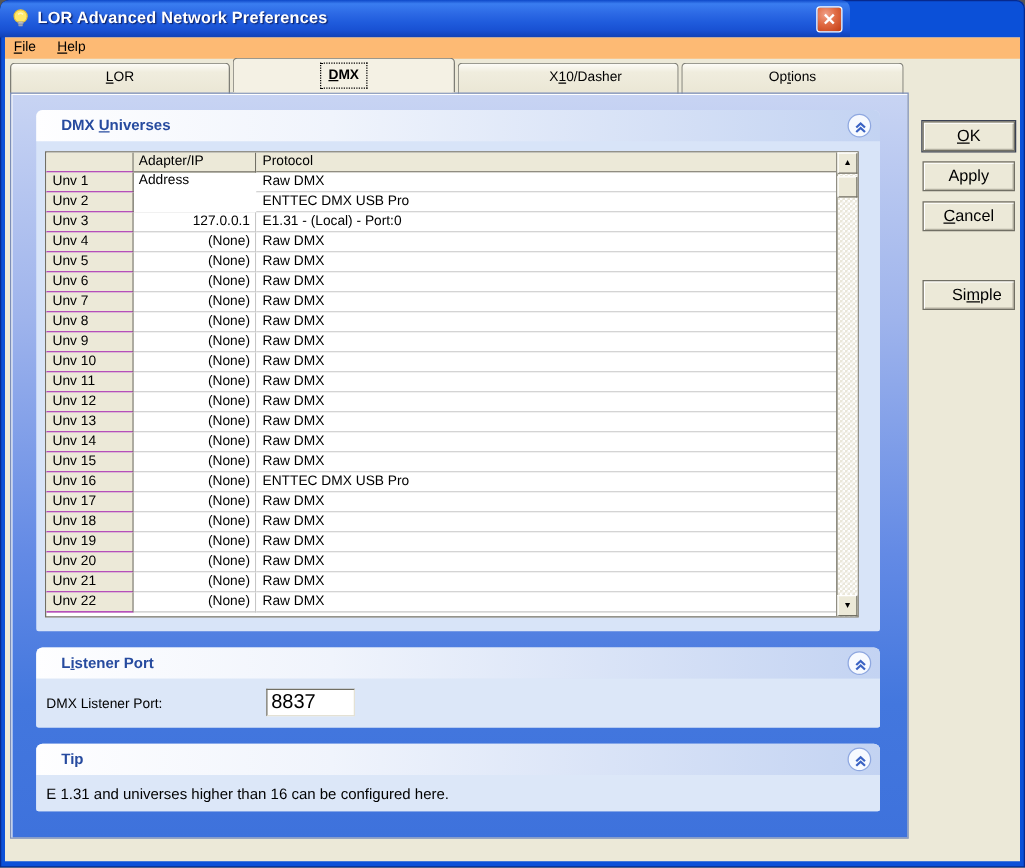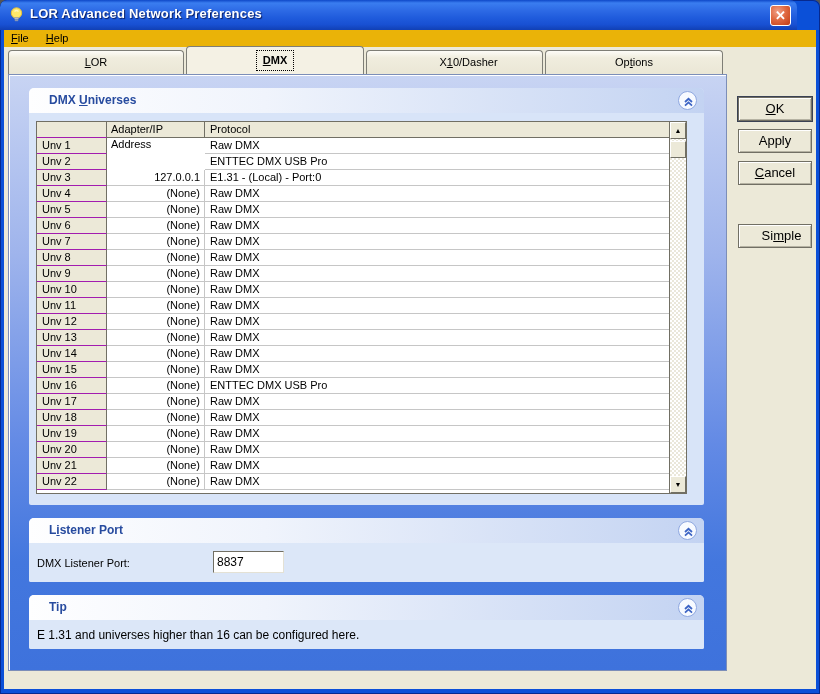--- a/index.html
+++ b/index.html
@@ -3,34 +3,34 @@
 <meta charset="utf-8">
 <style>
   * { margin:0; padding:0; box-sizing:border-box; }
   html,body { background:#555; }
   body { font-family:"Liberation Sans", sans-serif; }
 
   .window { position:relative; width:820px; height:694px; background:#0B50D8;
             box-shadow: inset 0 0 0 1px #06298F; border-radius:7px 7px 0 0; overflow:hidden; }
 
   
-  .titlebar { position:absolute; left:0; top:0; width:797px; height:30px;
+  .titlebar { position:absolute; left:0; top:0; width:680px; height:30px;
     background: linear-gradient(180deg,#0E48C8 0%, #3A7DF0 10%, #2D6AE5 35%, #1F5BDC 60%, #1850D2 82%, #1140B4 100%);
     border-radius:7px 7px 0 0; }
   .title-icon { position:absolute; left:8px; top:6px; width:17px; height:17px; }
   .title-text { position:absolute; left:30px; top:6px; color:#fff; font-weight:bold; font-size:13px;
     text-shadow:1px 1px 1px #0A1E63; letter-spacing:0.2px; }
   .close-btn { position:absolute; right:6px; top:5px; width:21px; height:21px; border:1px solid #fff; border-radius:3px;
     background: radial-gradient(circle at 35% 30%, #F0A088 0%, #E06A42 45%, #C23B12 100%);
     color:#fff; font-size:13px; font-weight:bold; line-height:19px; text-align:center; cursor:pointer; }
 
   
   .client { position:absolute; left:4px; right:4px; top:30px; bottom:5px; background:#ECE9D8; }
 
-  .menubar { position:absolute; left:4px; top:30px; width:812px; height:17px; background:#eab308; font-size:11px; }
+  .menubar { position:absolute; left:4px; top:30px; width:812px; height:17px; background:#fdba74; font-size:11px; }
   .menu-item { display:inline-block; padding:2px 7px 1px 7px; color:#000; cursor:default; }
   .accel { text-decoration:underline; }
 
   
   .tab { position:absolute; height:28px; top:50px; border:1px solid #7E7E76; border-bottom:none;
     border-radius:4px 4px 0 0; background:linear-gradient(180deg,#FDFCF7 0%, #F0EDDE 25%, #E9E5D3 100%);
     font-size:11px; text-align:center; line-height:22px; color:#000; cursor:pointer; }
   .tab.selected { top:46px; height:28px; background:#F4F1E4; font-weight:bold; line-height:26px; z-index:3; }
   .tab.selected .focus-rect { position:absolute; inset:4px 70px; outline:1px dotted #000; }
   .tab-lor { left:8px;  width:176px; }
@@ -79,21 +79,21 @@
     border:1px solid; border-color:#FFFFFF #716F64 #716F64 #FFFFFF; font-size:7px; text-align:center; line-height:15px; color:#000; cursor:pointer; }
   .sb-up { top:0; } .sb-down { bottom:0; }
   .sb-thumb { position:absolute; left:0; top:19px; width:16px; height:17px; background:#ECE9D8;
     border:1px solid; border-color:#FFFFFF #716F64 #716F64 #FFFFFF; cursor:grab; }
 
   
   .listener-body { position:absolute; left:0; top:25px; right:0; bottom:0; background:#DCE7F8; border-radius:0 0 2px 2px;}
   .listener-label { position:absolute; left:8px; top:14px; font-size:11px; color:#000; }
   .listener-input { position:absolute; left:184px; top:8px; width:71px; height:22px; background:#fff;
     border:1px solid #716F64; border-bottom-color:#E4E1D4; border-right-color:#E4E1D4;
-    font-size:12px; font-family:"Liberation Sans",sans-serif; padding:2px 3px; color:#000; }
+    font-size:16px; font-family:"Liberation Sans",sans-serif; padding:2px 3px; color:#000; }
   .tip-body { position:absolute; left:0; top:25px; right:0; bottom:0; background:#DCE7F8; border-radius:0 0 2px 2px;}
   .tip-text { position:absolute; left:8px; top:8px; font-size:12px; color:#000; }
 
   
   .btn { position:absolute; left:738px; width:74px; height:24px; background:#ECE9D8;
     border:1px solid #716F64; box-shadow: inset 1px 1px 0 #FFFFFF, inset -1px -1px 0 #B5B2A2;
     font-size:13px; font-family:"Liberation Sans",sans-serif; color:#000; text-align:center; line-height:22px; cursor:pointer; }
   .btn-ok     { top:97px;  box-shadow: inset 1px 1px 0 #FFFFFF, inset -1px -1px 0 #B5B2A2, 0 0 0 1px #3A4153; }
   .btn-apply  { top:129px; }
   .btn-cancel { top:161px; }

